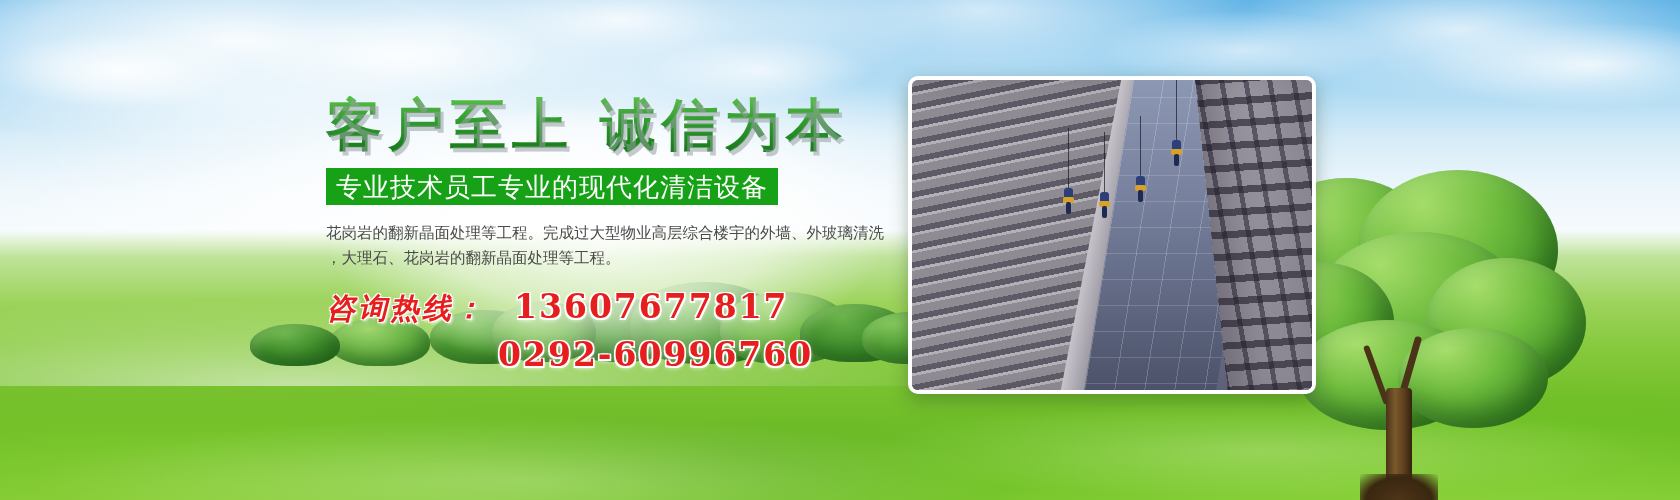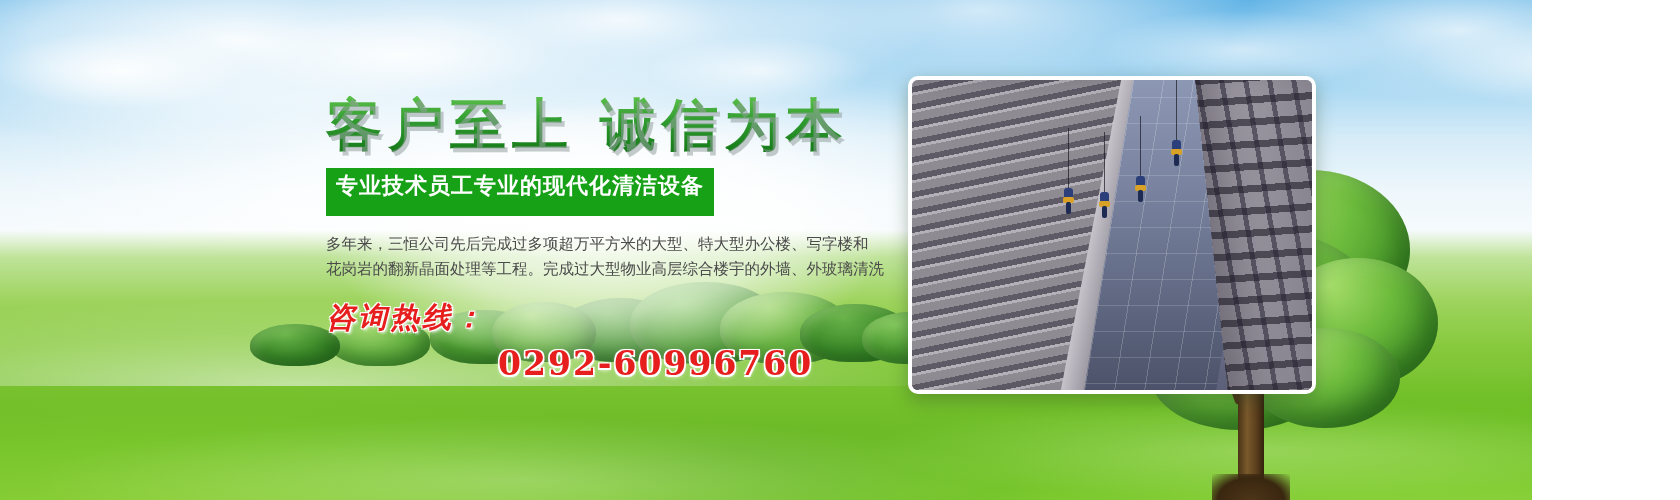--- a/index.html
+++ b/index.html
@@ -1,20 +1,20 @@
 <!DOCTYPE html>
 <html><head>
 <meta charset="utf-8">
 <style>
   html,body{margin:0;padding:0;background:#fff;}
   body{font-family:"DejaVu Sans","Liberation Sans",sans-serif;}
 
   .banner{
     position:relative;
-    width:1532px;height:500px;
+    width:1680px;height:500px;
     overflow:hidden;
     
     background:linear-gradient(180deg,#6fb9e8 0%,#8ccbf0 14%,#bfe2f6 30%,#e6f3fb 44%,#f2f9fc 52%,#eaf5f2 56%, #dff0e0 58%, #cfe9bf 62%, #a8d66a 68%, #8ac93f 76%, #79c231 84%, #6cba2a 92%, #63b226 100%);
   }
 
   
   .sky{
     position:absolute;left:0;top:0;width:1680px;height:300px;
     background:
       radial-gradient(ellipse 520px 150px at 240px 40px, rgba(255,255,255,.95) 0%, rgba(255,255,255,.6) 40%, rgba(255,255,255,0) 72%),
@@ -101,25 +101,25 @@
     -webkit-background-clip:text;background-clip:text;
     -webkit-text-fill-color:transparent;
     text-shadow:3px 4px 0 rgba(150,160,160,.55);
     white-space:nowrap;
   }
   .headline .gap{display:inline-block;width:26px;}
 
   .subbar{
     display:inline-block;
     margin-top:16px;
-    padding:5px 10px 18px 10px;
+    padding:5px 10px 2px 10px;
     background:#17a117;
     color:#ffffff;
-    font-weight:700;
-    font-size:22px;
+    font-weight:400;
+    font-size:26px;
     letter-spacing:1px;
     line-height:1.15;
     white-space:nowrap;
     font-family:"DejaVu Sans","Liberation Sans",sans-serif;
   }
 
   .para{
     margin:16px 0 0 0;
     width:560px;
     color:#4a4a4a;
@@ -291,26 +291,27 @@
     </div>
   </div>
 
   <div class="textcol">
 
     <h1 class="headline"><span>客户至上</span><span class="gap"></span><span>诚信为本</span></h1>
 
     <div class="subbar">专业技术员工专业的现代化清洁设备</div>
 
     <div class="para">
-      <p>多年来，三恒公司先后完成过多项超万平方米的大型、特大型办公楼、写字楼和</p>
       <p>花岗岩的翻新晶面处理等工程。完成过大型物业高层综合楼宇的外墙、外玻璃清洗</p>
+      <p>，大理石、花岗岩的翻新晶面处理等工程。</p>
     </div>
 
     <div class="hotline">
       <span class="hotline-label">咨询热线：</span>
+      <span class="hotline-number">13607677817</span>
     </div>
 
     <div class="hotline hotline-second">
       <span class="hotline-number">0292-60996760</span>
     </div>
 
   </div>
 </div>
 
 </body></html>

